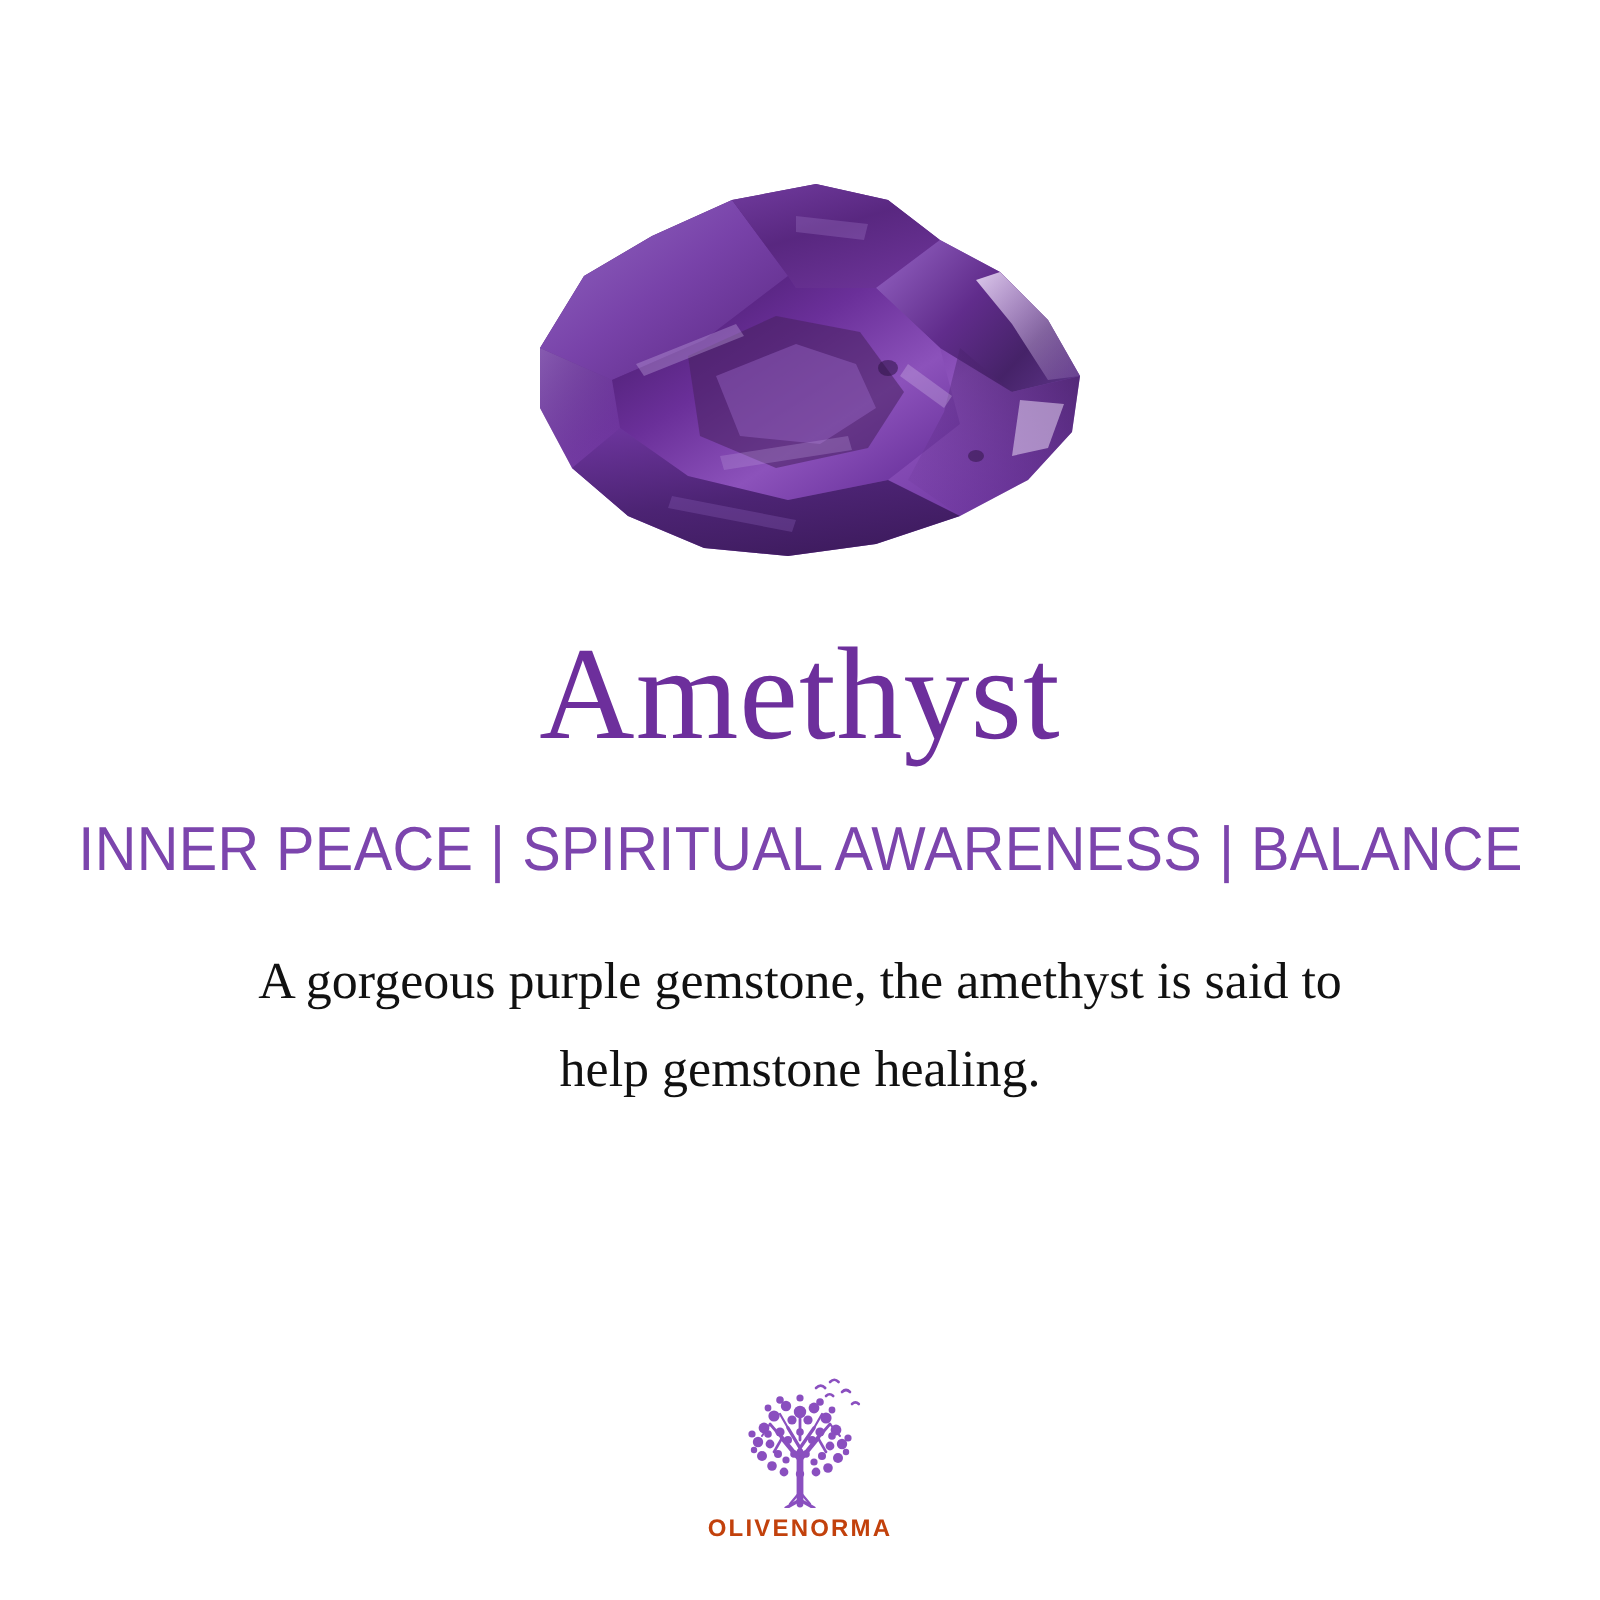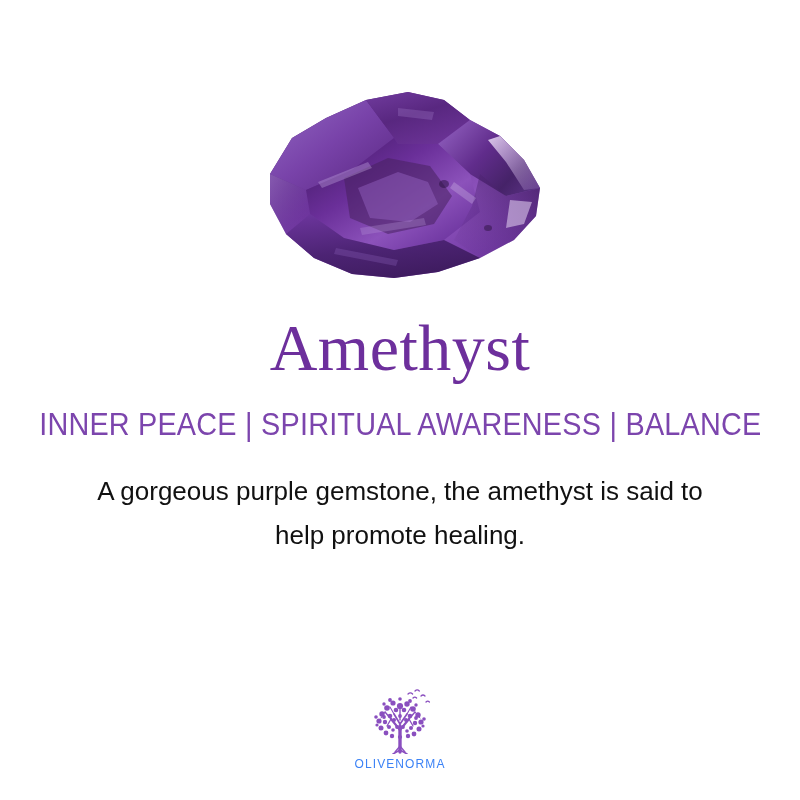--- a/index.html
+++ b/index.html
@@ -83,21 +83,21 @@
     font-weight: 300;
   }
 
   
   .body-copy {
     margin: 0;
     padding: 0;
     margin-top: 26px;
     width: 700px;
     text-align: center;
-    font-family: Liberation Sans, sans-serif;
+    font-family: Liberation Serif, serif;
     font-size: 26px;
     line-height: 44px;
     color: #111111;
   }
   .body-copy .bline { display: block; }
 
   
   .footer-logo {
     position: absolute;
     left: 0;
@@ -109,23 +109,23 @@
   }
   .tree-svg {
     display: block;
     width: 74px;
     height: 68px;
   }
   .brand {
     margin-top: 3px;
     font-family: "Liberation Sans", sans-serif;
     font-size: 12px;
-    font-weight: normal;
+    font-weight: bold;
     letter-spacing: 1.1px;
-    color: #3b82f6;
+    color: #c2410c;
     text-align: center;
   }
 </style>
 </head>
 <body>
 
 <div class="card">
 
   <div class="hero">
     <div class="gem-wrap">
@@ -210,21 +210,21 @@
   </div>
 
   <h1 class="title">Amethyst</h1>
 
   <div class="subtitle">
     <span class="kw">INNER PEACE</span><span class="sep">|</span><span class="kw">SPIRITUAL AWARENESS</span><span class="sep">|</span><span class="kw">BALANCE</span>
   </div>
 
   <div class="body-copy">
     <span class="bline">A gorgeous purple gemstone, the amethyst is said to</span>
-    <span class="bline">help promote healing.</span>
+    <span class="bline">help gemstone healing.</span>
   </div>
 
   <div class="footer-logo">
     <svg class="tree-svg" viewBox="0 0 74 68" xmlns="http://www.w3.org/2000/svg">
       <g fill="#8a4fbf">
 
         <circle cx="37" cy="20" r="3.1"></circle>
           <circle cx="30" cy="17" r="2.6"></circle>
           <circle cx="44" cy="18" r="2.7"></circle>
         <circle cx="24" cy="22" r="2.8"></circle>

